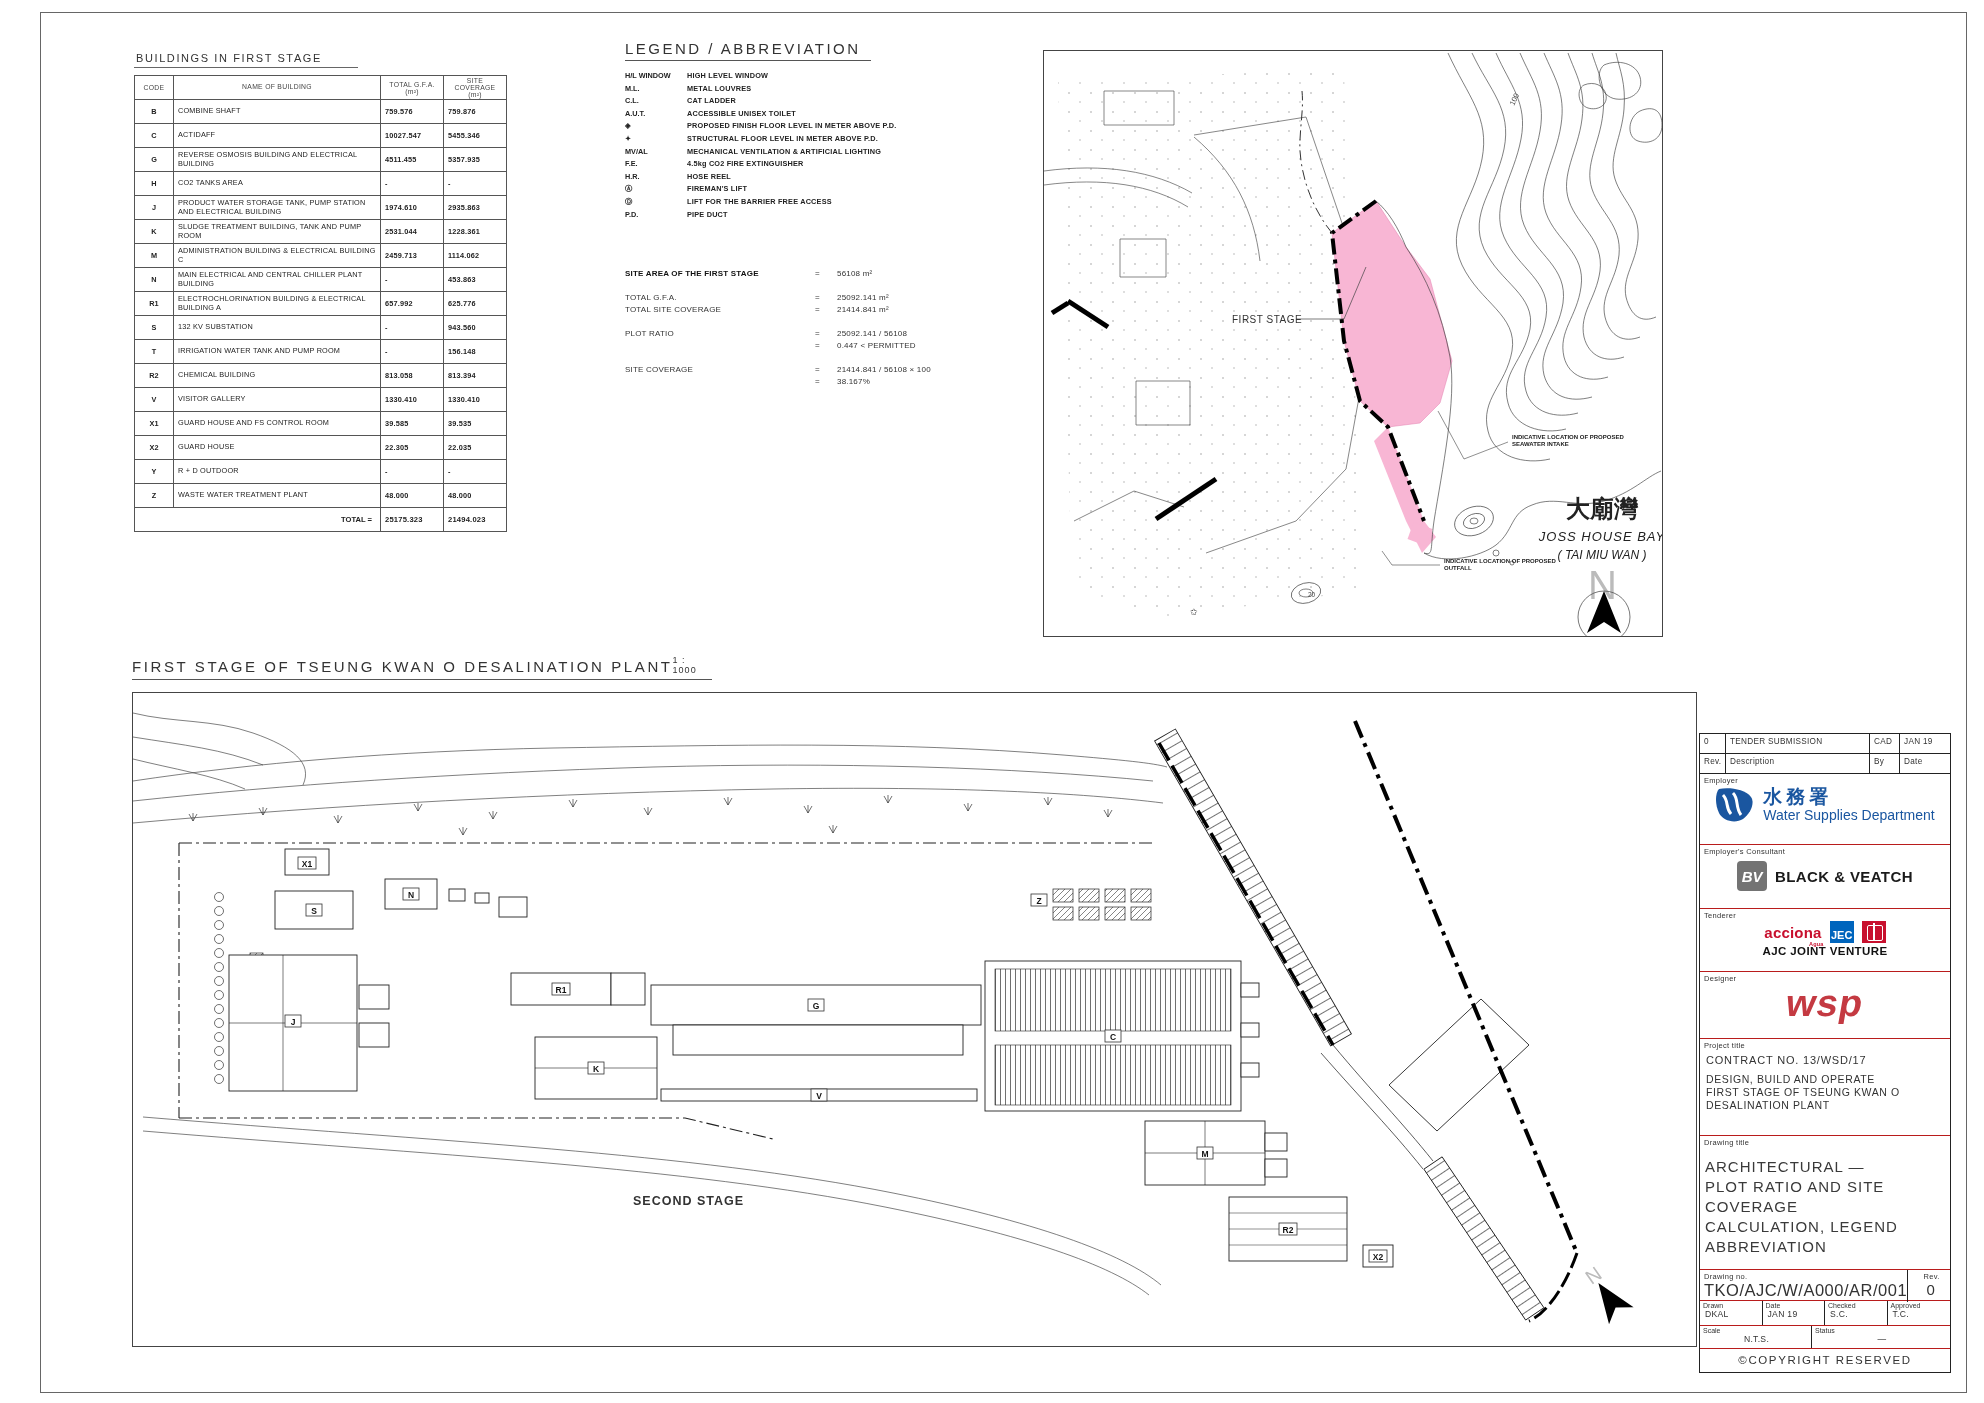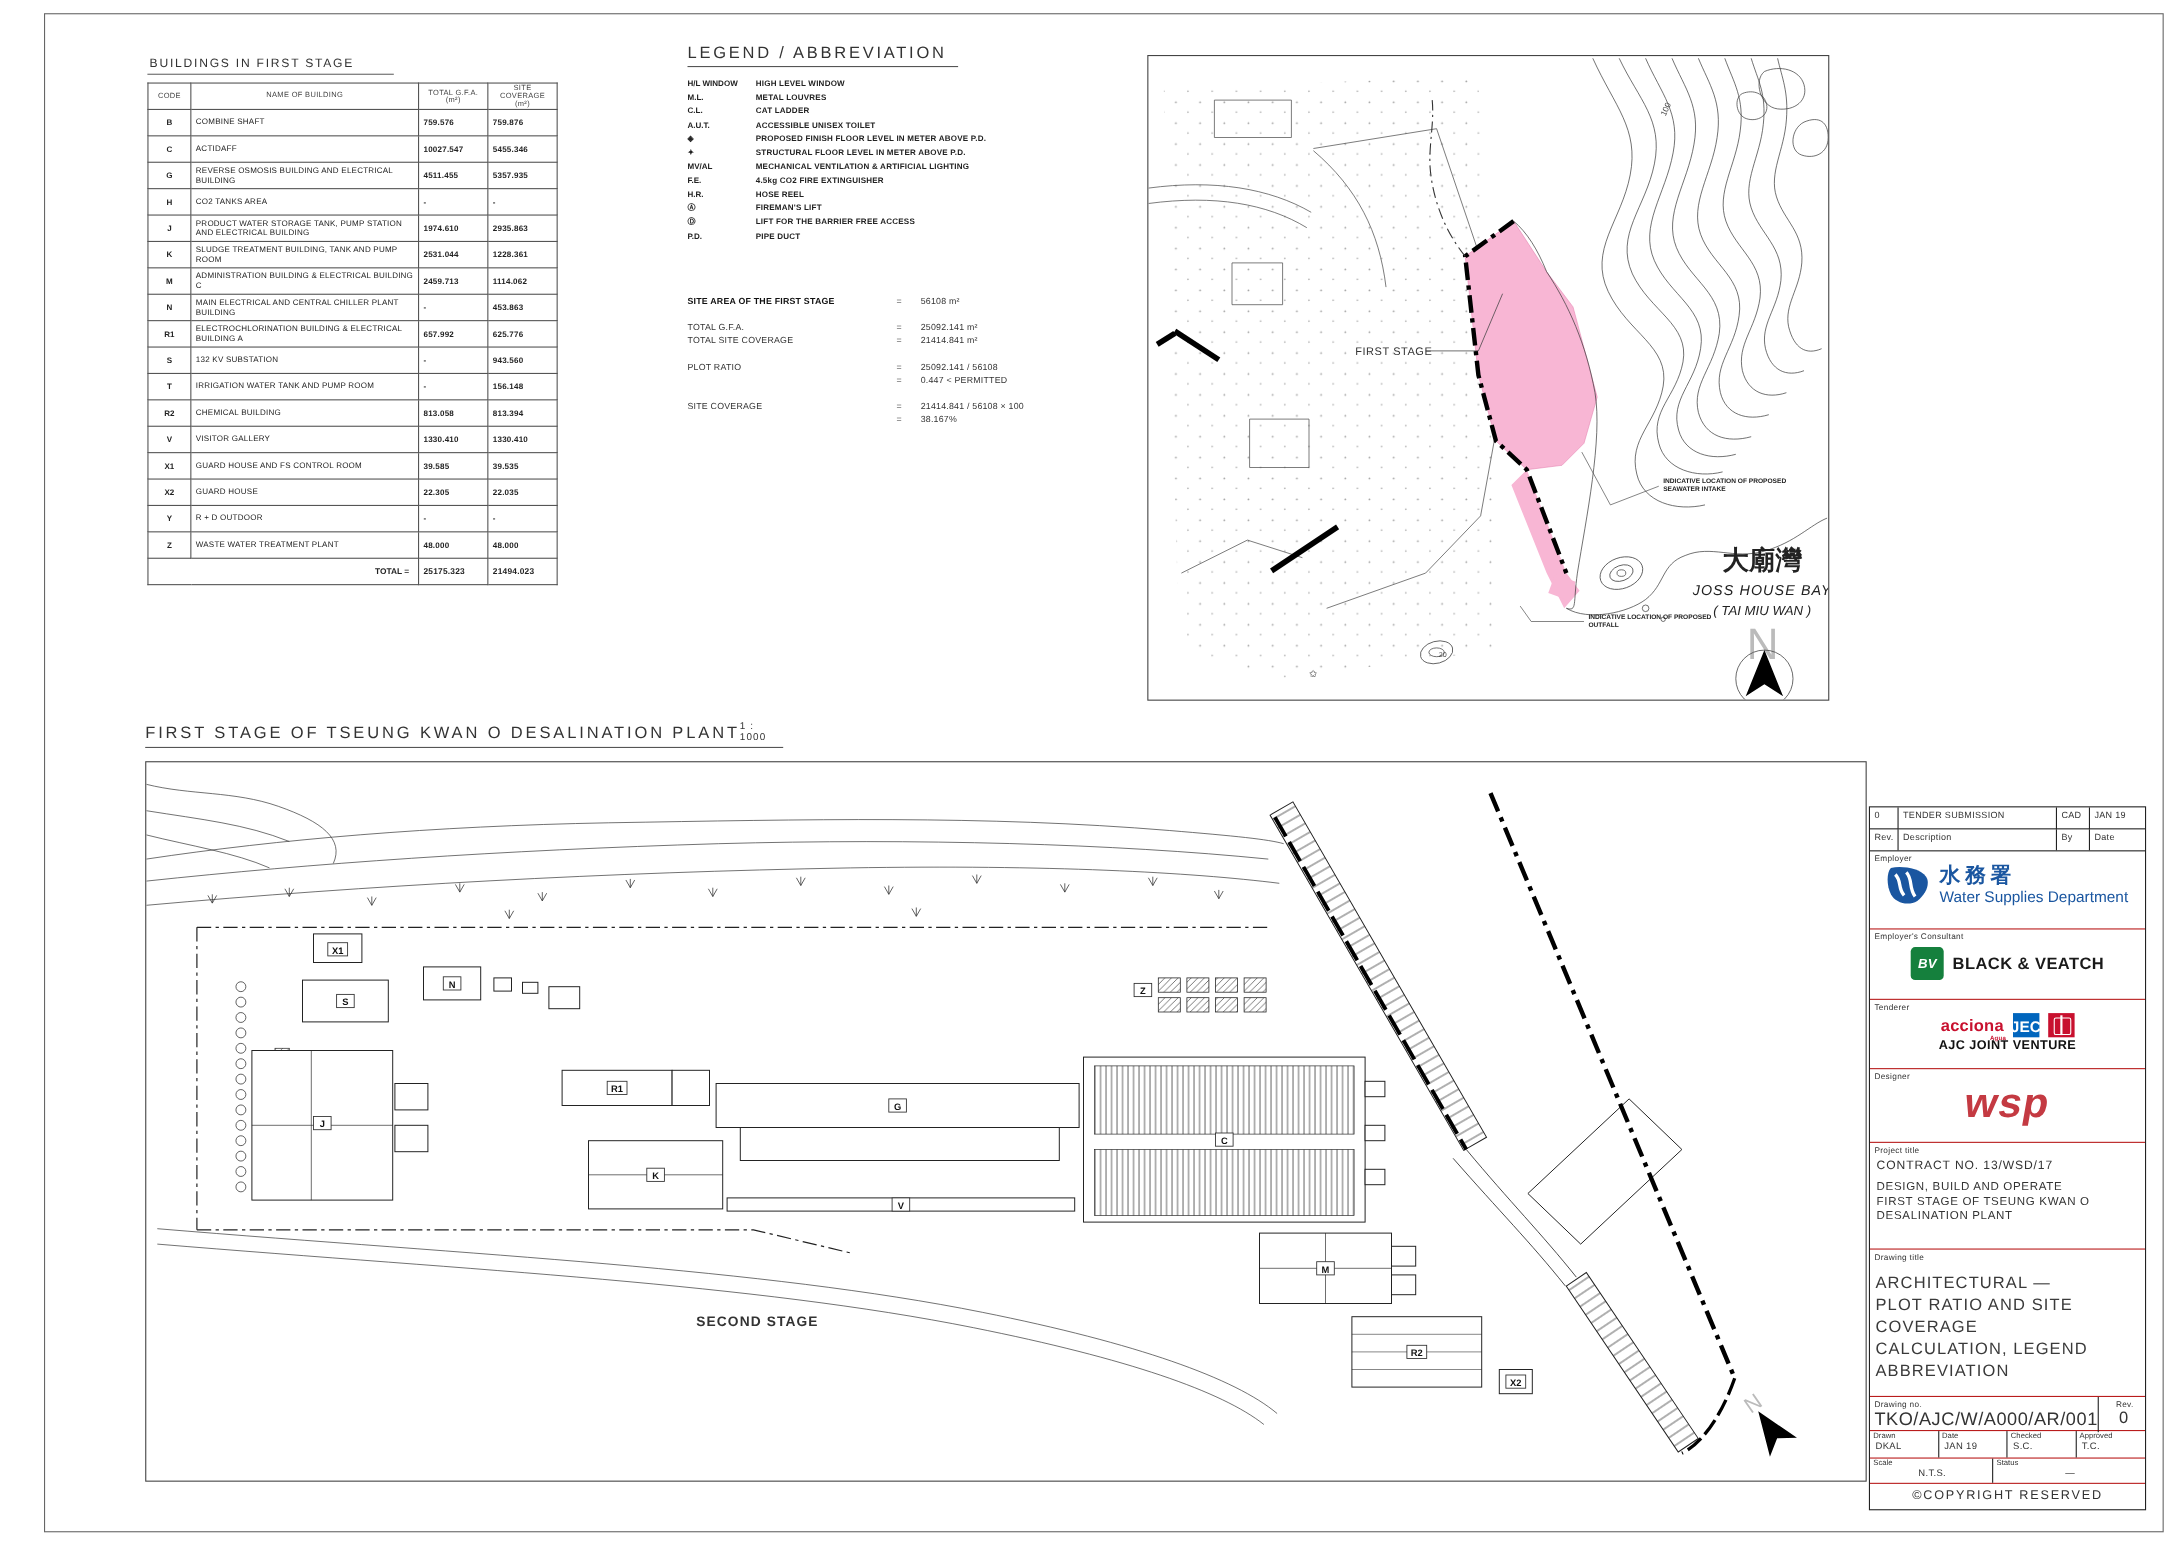--- a/index.html
+++ b/index.html
@@ -66,26 +66,26 @@
   .tb .sec{border-bottom:1px solid #b91c1c;position:relative;}
   .tb .slab{font-size:7.5px;color:#333;padding:2px 0 0 4px;letter-spacing:.3px;}
   .revgrid{display:grid;grid-template-columns:26px 1fr 30px 50px;}
   .revgrid div{border-right:1px solid #222;border-bottom:1px solid #222;
     font-size:8.2px;color:#333;padding:3px 4px;height:13px;letter-spacing:.3px;}
   .revgrid div:nth-child(4n){border-right:none;}
   .revgrid div:nth-child(n+5){border-bottom:none;}
   .logo-row{display:flex;align-items:center;justify-content:center;gap:8px;}
   .wsd-cn{font-size:19px;font-weight:bold;color:#1A56A0;letter-spacing:4px;line-height:20px;}
   .wsd-en{font-size:14px;color:#1A56A0;line-height:16px;}
-  .bv-box{width:30px;height:30px;background:#15803d;border-radius:4px;color:#fff;
-    font-weight:bold;font-size:12px;display:flex;align-items:center;justify-content:center;font-style:italic;}
+  .bv-box{width:30px;height:30px;background:#737373;border-radius:4px;color:#fff;
+    font-weight:bold;font-size:15px;display:flex;align-items:center;justify-content:center;font-style:italic;}
   .bv-name{font-size:15px;font-weight:bold;color:#1a1a1a;letter-spacing:.4px;}
   .acciona{color:#C8102E;font-weight:bold;font-size:15px;letter-spacing:.2px;position:relative;}
   .acciona small{position:absolute;right:-2px;bottom:-6px;font-size:5.5px;color:#C8102E;}
-  .jec-box{width:24px;height:22px;background:#0065BD;color:#fff;font-size:14px;font-weight:bold;
+  .jec-box{width:24px;height:22px;background:#0065BD;color:#fff;font-size:11px;font-weight:bold;
     display:flex;align-items:flex-end;justify-content:center;padding-bottom:2px;box-sizing:border-box;}
   .cscec-box{width:24px;height:22px;background:#C8102E;position:relative;}
   .cscec-box:before{content:"";position:absolute;left:5px;top:4px;width:14px;height:14px;
     border:1.6px solid #fff;border-radius:2px;}
   .cscec-box:after{content:"";position:absolute;left:11px;top:2px;width:2px;height:18px;background:#fff;}
   .ajc-name{text-align:center;font-size:11.5px;font-weight:bold;color:#111;letter-spacing:.4px;margin-top:2px;}
   .wsp{font-size:38px;font-weight:bold;color:#C43A42;transform:skewX(-10deg);
     letter-spacing:1px;text-align:center;line-height:40px;}
   .pj-line1{font-size:11px;color:#333;letter-spacing:.8px;padding:4px 0 7px 6px;}
   .pj-line{font-size:10.5px;color:#333;letter-spacing:.6px;line-height:13px;padding-left:6px;}

